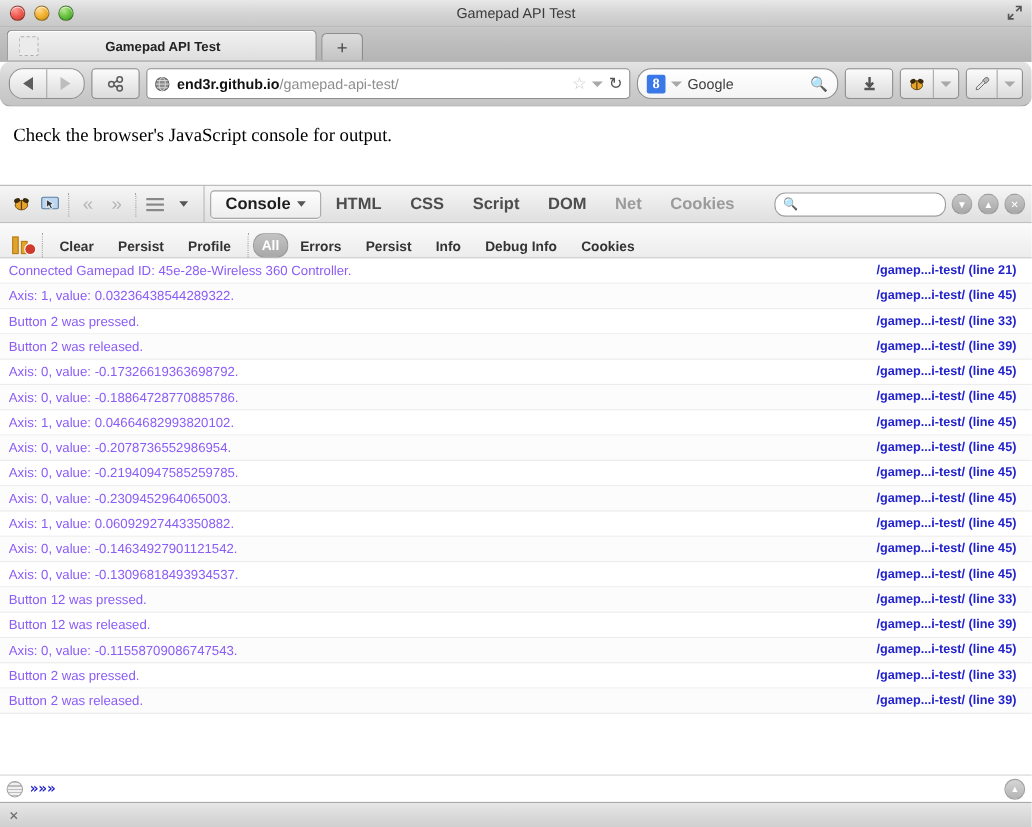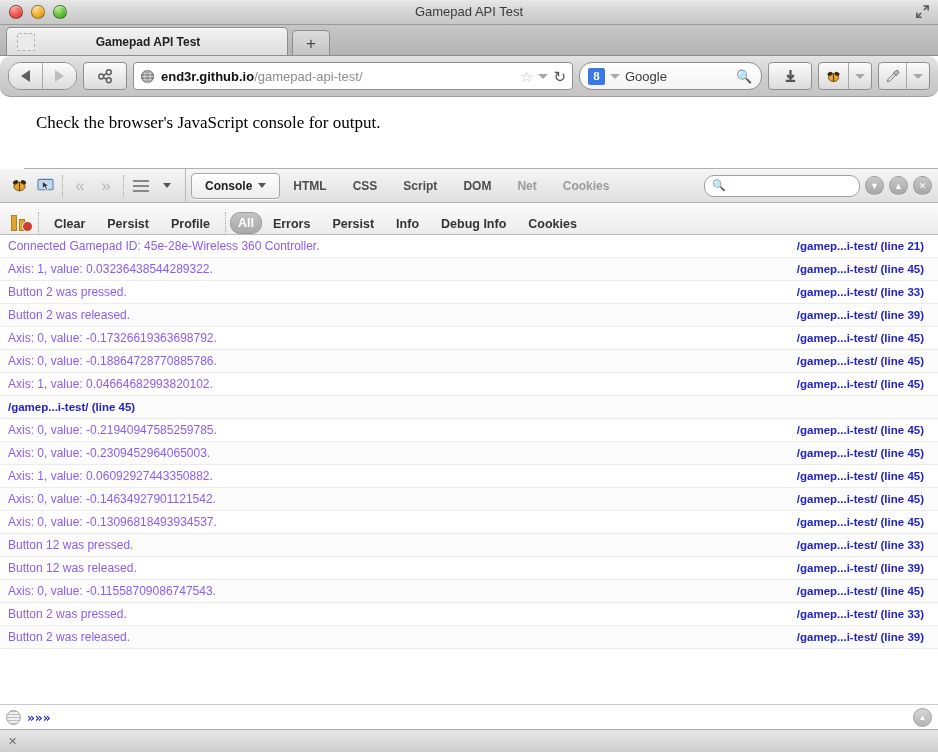--- a/index.html
+++ b/index.html
@@ -178,21 +178,20 @@
   }
   .splitbtn .part + .part { border-left: 1px solid #a8a8a8; }
 
   
   .page {
     flex: 0 0 72px; height: 72px;
     background: #fff;
     border-bottom: 1px solid #b0b0b0;
     padding: 16px 12px 0 12px;
     box-sizing: border-box;
-    margin-left: 24px;
   }
   .page-text {
     font-family: "Liberation Serif", serif;
     font-size: 17px; color: #000;
   }
 
   
   .fb-toolbar {
     height: 33px; flex: 0 0 33px;
     background: linear-gradient(to bottom, #f6f6f6 0%, #dfdfdf 100%);
@@ -218,21 +217,21 @@
     font-size: 17px; color: #b6b6b6; line-height: 1;
   }
   .hamburger { display: flex; flex-direction: column; gap: 3px; }
   .hamburger span { display: block; width: 16px; height: 2px; background: #888; }
   .tiny-caret {
     width: 0; height: 0;
     border-left: 4px solid transparent; border-right: 4px solid transparent;
     border-top: 5px solid #555;
   }
   .fb-tab {
-    font-size: 12px; font-weight: bold; color: #4d4d4d;
+    font-size: 15px; font-weight: bold; color: #4d4d4d;
     padding: 0 13px; height: 24px;
     display: flex; align-items: center; gap: 6px;
     border-radius: 4px;
   }
   .fb-tab.dim { color: #9a9a9a; text-align: center; }
   .fb-tab.active {
     background: linear-gradient(to bottom, #fefefe 0%, #ededed 100%);
     border: 1px solid #a6a6a6;
     color: #1d1d1d;
     box-shadow: 0 1px 0 rgba(255,255,255,0.8);
@@ -559,20 +558,21 @@
       </div>
       <div class="logrow">
         <div class="logmsg">Axis: 0, value: -0.18864728770885786.</div>
         <a class="logsrc">/gamep...i-test/ (line 45)</a>
       </div>
       <div class="logrow">
         <div class="logmsg">Axis: 1, value: 0.04664682993820102.</div>
         <a class="logsrc">/gamep...i-test/ (line 45)</a>
       </div>
       <div class="logrow">
+        <div class="logmsg">Axis: 0, value: -0.2078736552986954.</div>
         <a class="logsrc">/gamep...i-test/ (line 45)</a>
       </div>
       <div class="logrow">
         <div class="logmsg">Axis: 0, value: -0.21940947585259785.</div>
         <a class="logsrc">/gamep...i-test/ (line 45)</a>
       </div>
       <div class="logrow">
         <div class="logmsg">Axis: 0, value: -0.2309452964065003.</div>
         <a class="logsrc">/gamep...i-test/ (line 45)</a>
       </div>

